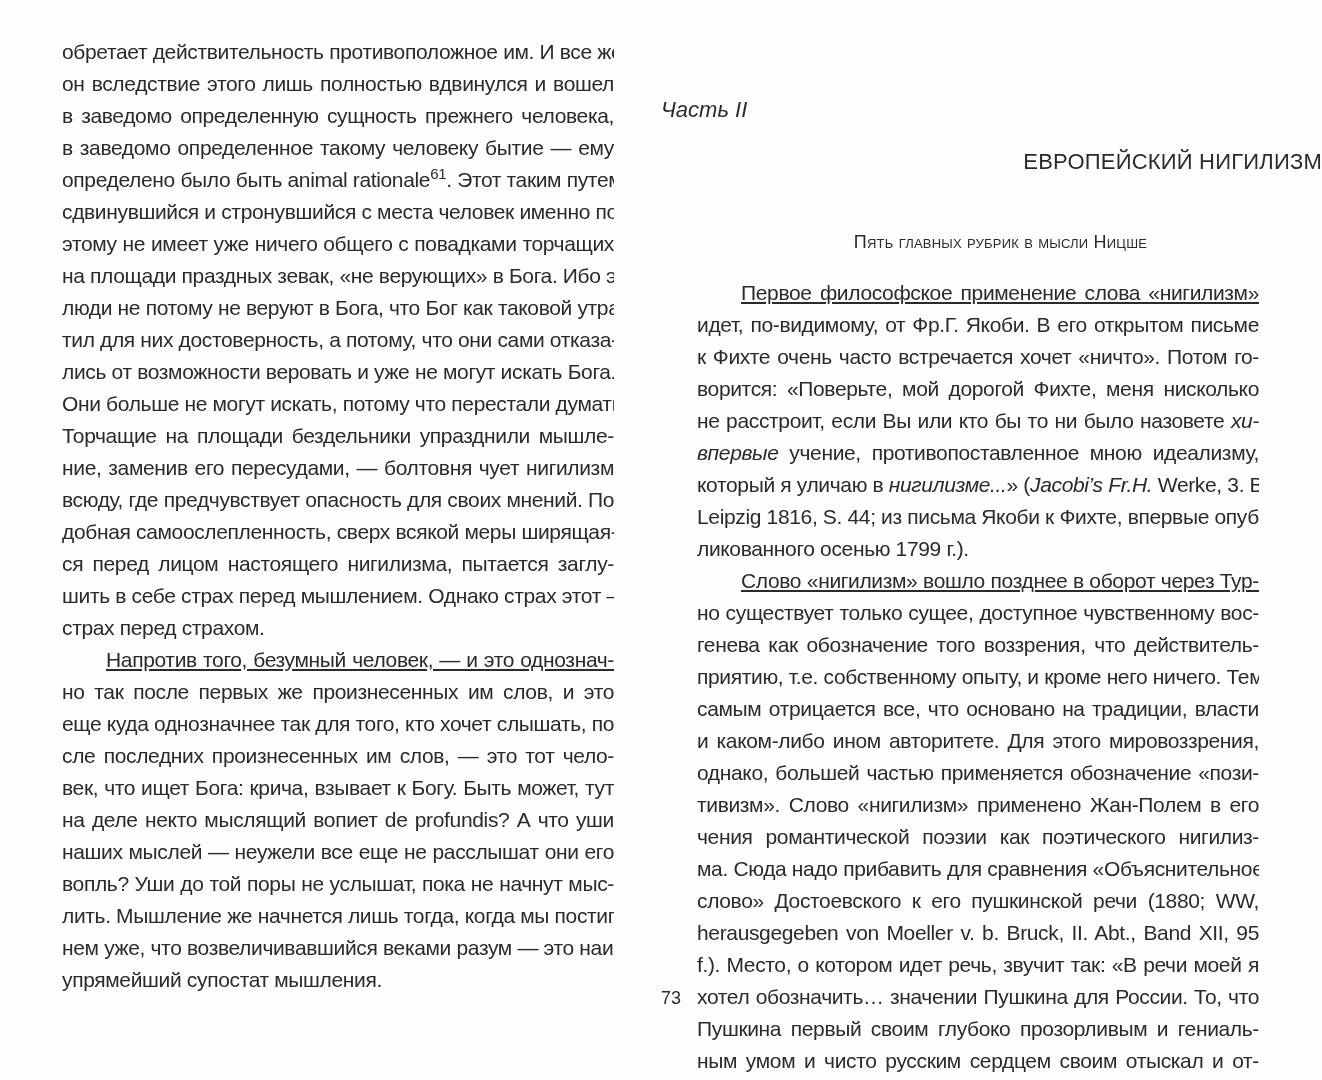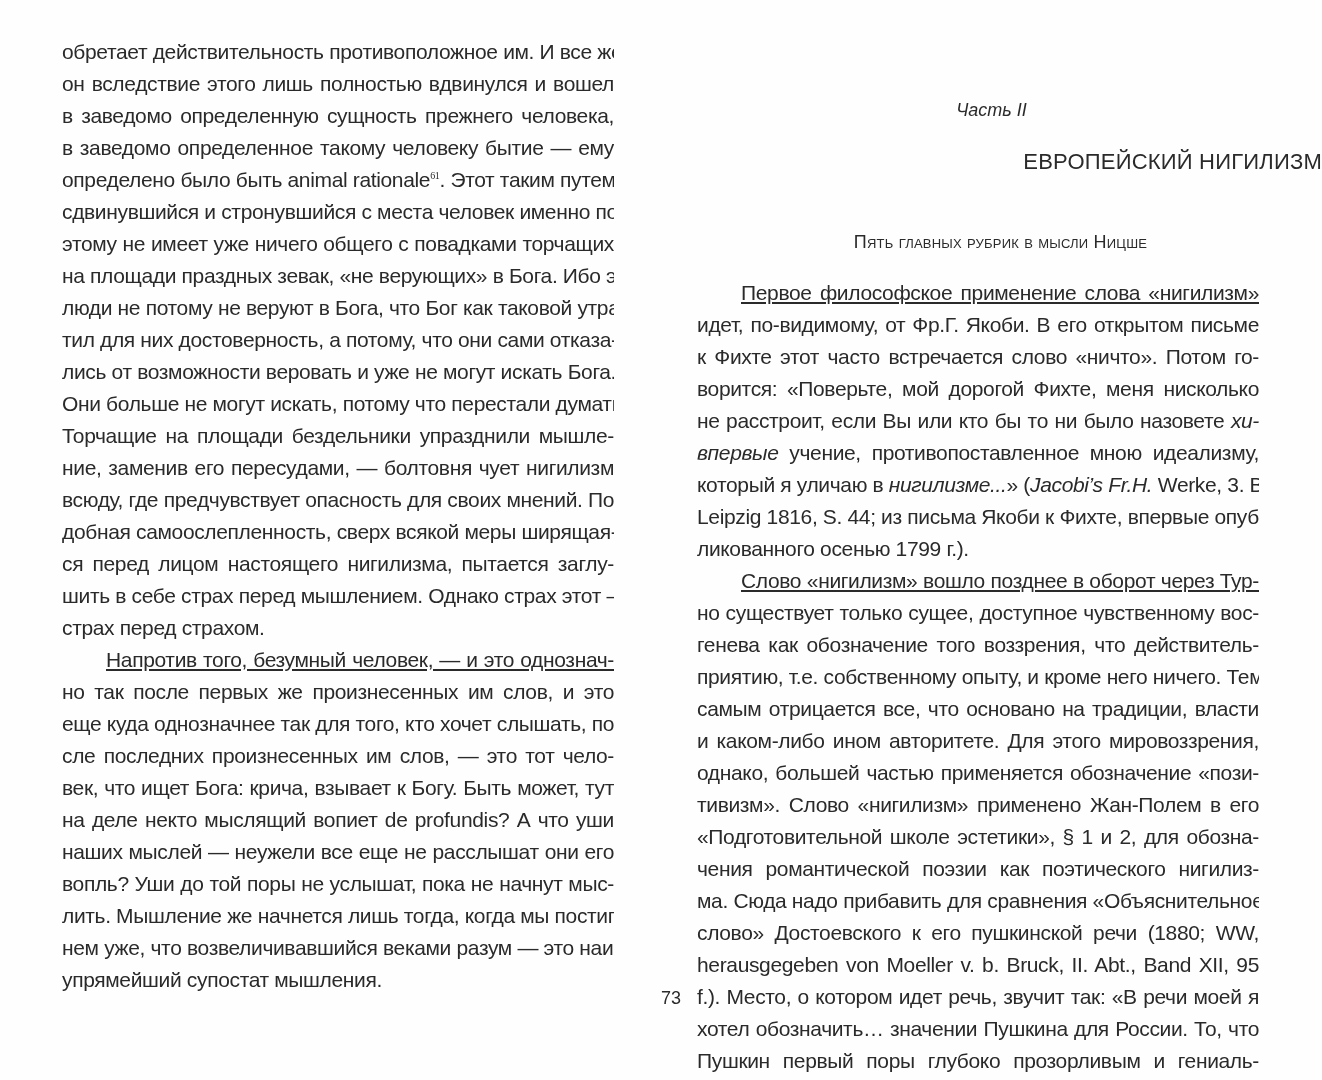--- a/index.html
+++ b/index.html
@@ -23,24 +23,24 @@
     height: 32px;
     text-align: justify;
     text-align-last: justify;
     white-space: nowrap;
     letter-spacing: -0.35px;
     overflow: hidden;
   }
   .line.last { text-align-last: left; }
   .line.indent { text-indent: 44px; text-decoration: underline; }
   .line i { font-style: italic; }
-  .line sup { font-size: 10px; vertical-align: 8px; line-height: 0; font-family: Liberation Serif, serif; }
+  .line sup { font-size: 15px; vertical-align: 8px; line-height: 0; }
   .part-label {
     position: absolute; left: 0; width: 661px; top: 94px;
-    text-align: center; font-style: italic; font-size: 18px; line-height: 32px;
+    text-align: left; font-style: italic; font-size: 22px; line-height: 32px;
   }
   .chapter-title {
     position: absolute; left: 0; width: 661px; top: 146px;
     text-align: right; font-size: 22px; line-height: 32px; letter-spacing: 0.2px;
   }
   .section-title {
     position: absolute; left: 9px; width: 661px; top: 226px;
     text-align: center; font-size: 18px; line-height: 32px; font-variant: small-caps;
     letter-spacing: 0.2px;
   }
@@ -90,41 +90,40 @@
   </div>
 
   <div class="page right">
     <div class="part-label">Часть II</div>
     <div class="chapter-title">ЕВРОПЕЙСКИЙ НИГИЛИЗМ</div>
     <div class="section-title">Пять главных рубрик в мысли Ницше</div>
 
     <div class="col">
       <span class="line indent">Первое философское применение слова «нигилизм»</span>
       <span class="line">идет, по-видимому, от Фр.Г. Якоби. В его открытом письме</span>
-      <span class="line">к Фихте этот часто встречается слово «ничто». Потом го-</span>
+      <span class="line">к Фихте очень часто встречается хочет «ничто». Потом го-</span>
       <span class="line">ворится: «Поверьте, мой дорогой Фихте, меня нисколько</span>
       <span class="line"><span>не расстроит, если Вы или кто бы то ни было назовете </span><i>хи-</i></span>
       <span class="line"><i>впервые</i><span> учение, противопоставленное мною идеализму,</span></span>
       <span class="line"><span>который я уличаю в </span><i>нигилизме...</i><span>» (</span><i>Jacobi’s Fr.H.</i><span> Werke, 3. Bd.,</span></span>
       <span class="line">Leipzig 1816, S. 44; из письма Якоби к Фихте, впервые опуб-</span>
       <span class="line last">ликованного осенью 1799 г.).</span>
       <span class="line indent">Слово «нигилизм» вошло позднее в оборот через Тур-</span>
       <span class="line">но существует только сущее, доступное чувственному вос-</span>
       <span class="line">генева как обозначение того воззрения, что действитель-</span>
       <span class="line">приятию, т.е. собственному опыту, и кроме него ничего. Тем</span>
       <span class="line">самым отрицается все, что основано на традиции, власти</span>
       <span class="line">и каком-либо ином авторитете. Для этого мировоззрения,</span>
       <span class="line">однако, большей частью применяется обозначение «пози-</span>
       <span class="line">тивизм». Слово «нигилизм» применено Жан-Полем в его</span>
-      <span class="line">«Подготовительной школе эстетики», § 1 и 2, для обозна-</span>
       <span class="line">чения романтической поэзии как поэтического нигилиз-</span>
       <span class="line">ма. Сюда надо прибавить для сравнения «Объяснительное</span>
       <span class="line">слово» Достоевского к его пушкинской речи (1880; WW,</span>
       <span class="line">herausgegeben von Moeller v. b. Bruck, II. Abt., Band XII, 95</span>
       <span class="line">f.). Место, о котором идет речь, звучит так: «В речи моей я</span>
       <span class="line">хотел обозначить… значении Пушкина для России. То, что</span>
-      <span class="line">Пушкин первый поры глубоко прозорливым и гениаль-</span>
+      <span class="line">Пушкина первый своим глубоко прозорливым и гениаль-</span>
       <span class="line">ным умом и чисто русским сердцем своим отыскал и от-</span>
     </div>
 
     <div class="page-number">73</div>
   </div>
 </div>
 
 </body></html>

